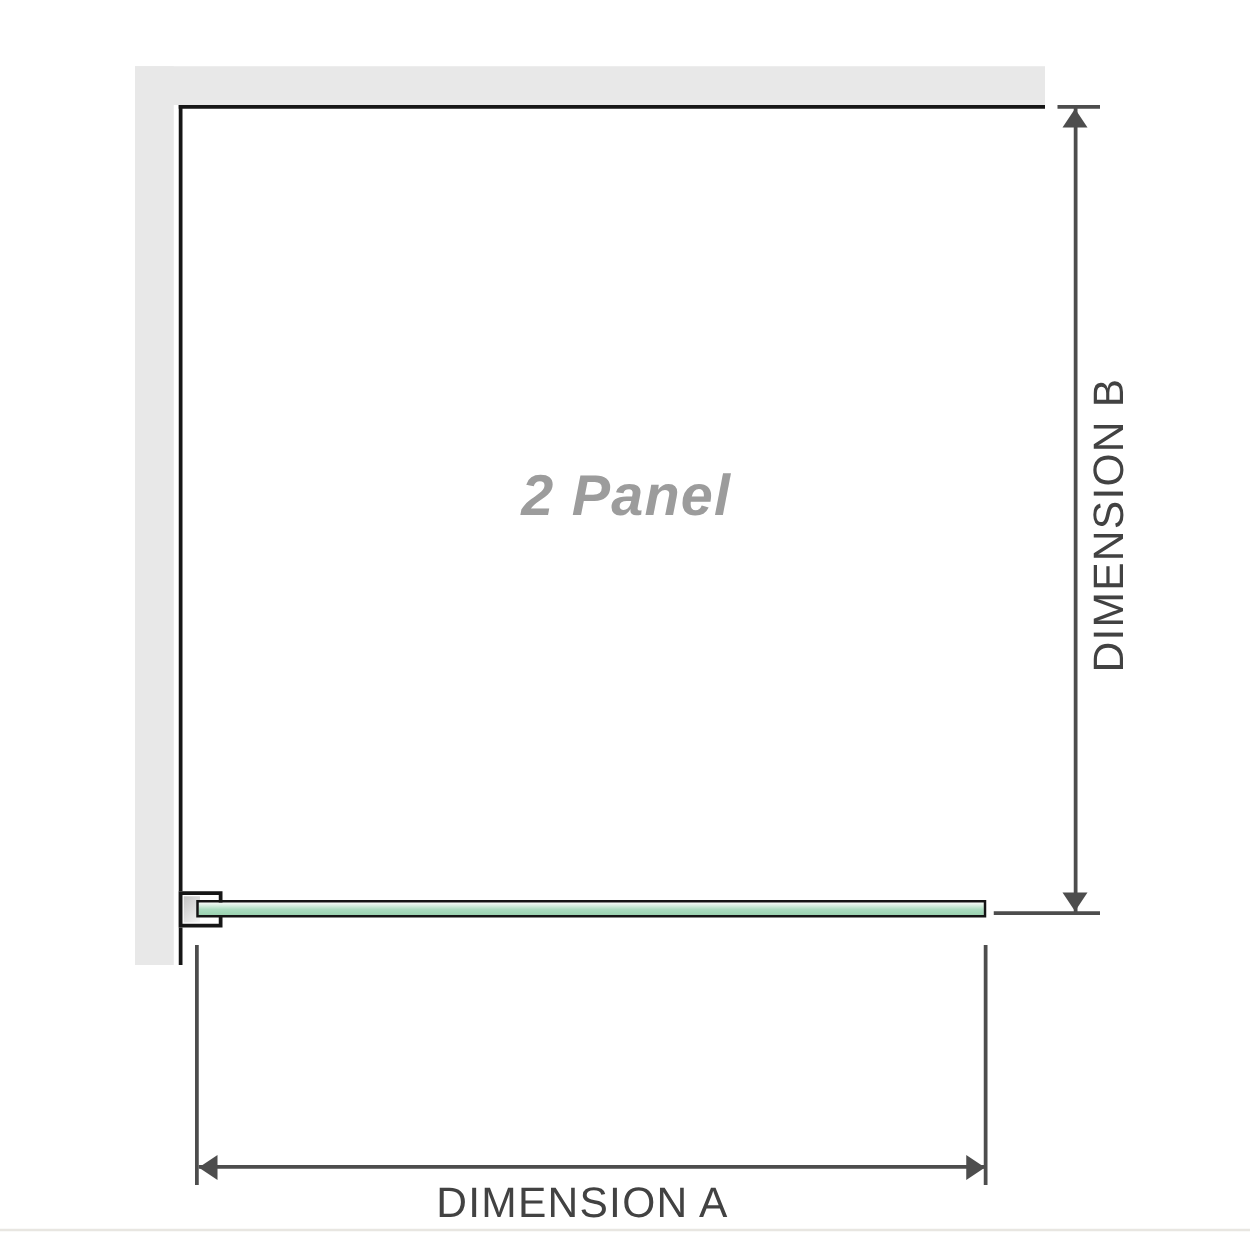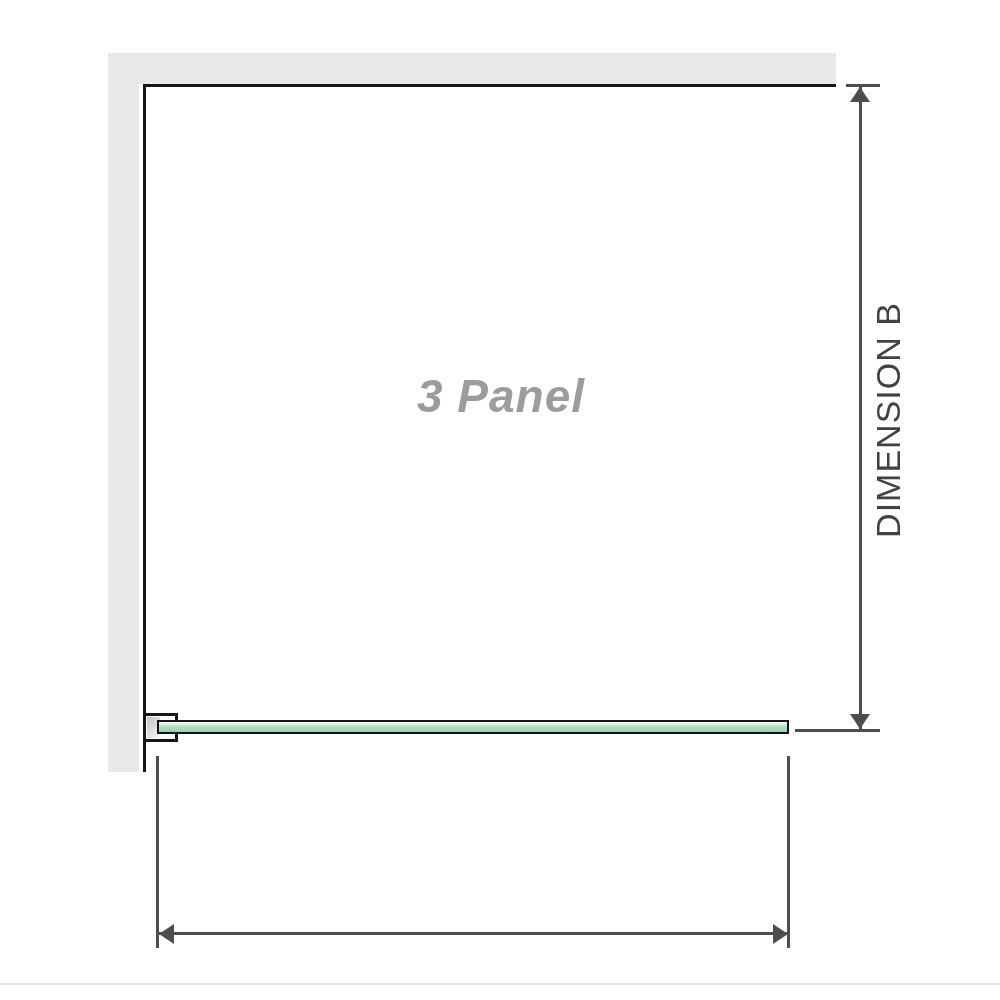--- a/index.html
+++ b/index.html
@@ -132,36 +132,37 @@
 </head>
 <body>
 
 <div class="canvas">
 
   <div class="abs wall-top"></div>
   <div class="abs wall-left"></div>
   <div class="abs wall-edge-top"></div>
   <div class="abs wall-edge-left"></div>
 
-  <div class="abs panel-label">3 Panel</div>
+  <div class="abs panel-label">2 Panel</div>
 
   <div class="abs bracket">
     <div class="bracket-pad"></div>
   </div>
 
   <div class="abs glass"></div>
 
   <div class="abs dim dimB-line"></div>
   <div class="abs dim dimB-tick-top"></div>
   <div class="abs dim dimB-tick-bottom"></div>
   <div class="abs dimB-arrow-up"></div>
   <div class="abs dimB-arrow-down"></div>
   <div class="abs dim-label dimB-label">DIMENSION B</div>
 
   <div class="abs dim dimA-ext-left"></div>
   <div class="abs dim dimA-ext-right"></div>
   <div class="abs dim dimA-line"></div>
   <div class="abs dimA-arrow-left"></div>
   <div class="abs dimA-arrow-right"></div>
+  <div class="abs dim-label dimA-label">DIMENSION A</div>
 
   <div class="abs bottom-divider"></div>
 
 </div>
 
 </body></html>

